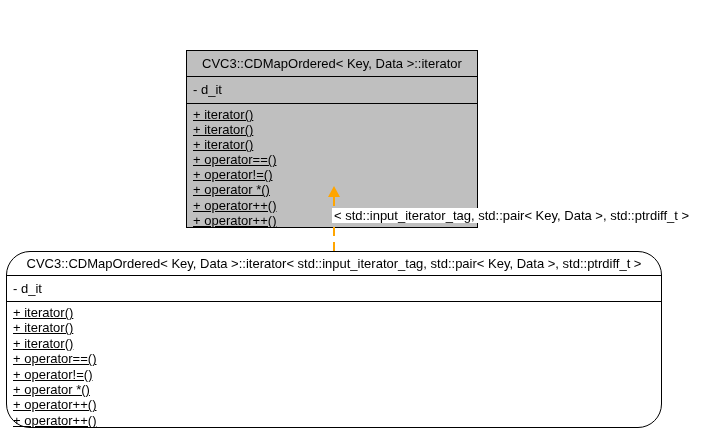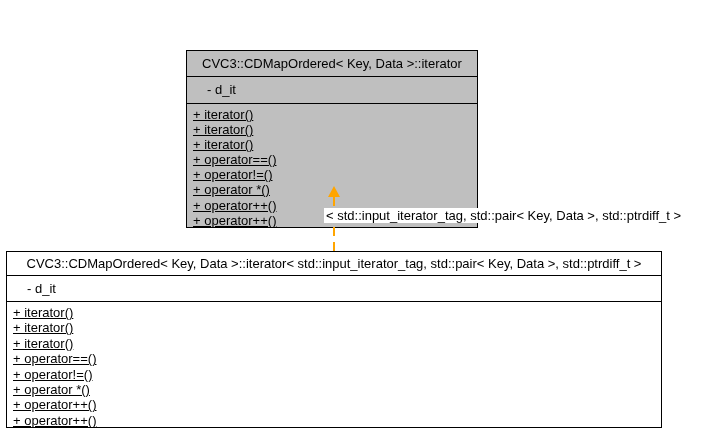--- a/index.html
+++ b/index.html
@@ -29,34 +29,35 @@
     height: 178px;
     background: #bfbfbf;
     margin-top: 43px;
   }
   .node-instance {
     left: 6px;
     top: 251px;
     width: 656px;
     height: 177px;
     background: #ffffff;
+    border-radius: 24px;
   }
   .node-title {
     box-sizing: border-box;
     border-bottom: 1px solid #000000;
     text-align: center;
     white-space: nowrap;
     overflow: hidden;
   }
   .node-base .node-title { height: 26px; line-height: 25px; }
   .node-instance .node-title { height: 24px; line-height: 23px; }
   .node-attrs {
     box-sizing: border-box;
     border-bottom: 1px solid #000000;
-    padding: 0 20px;
+    padding: 0 6px;
     white-space: nowrap;
   }
   .node-base .node-attrs { height: 27px; line-height: 26px; }
   .node-instance .node-attrs { height: 26px; line-height: 25px; }
   .node-methods {
     box-sizing: border-box;
     padding: 3px 6px 0 6px;
     white-space: nowrap;
     text-decoration: underline;
   }
@@ -81,21 +82,21 @@
     width: 2px;
     height: 54px;
     background: repeating-linear-gradient(
       to bottom,
       #ffa500 0px, #ffa500 9px,
       transparent 9px, transparent 15px
     );
   }
   .edge-label {
     position: absolute;
-    left: 324px;
+    left: 332px;
     top: 208px;
     height: 15px;
     line-height: 15px;
     background: #ffffff;
     white-space: nowrap;
     padding-left: 2px;
   }
 </style>
 </head>
 <body>

